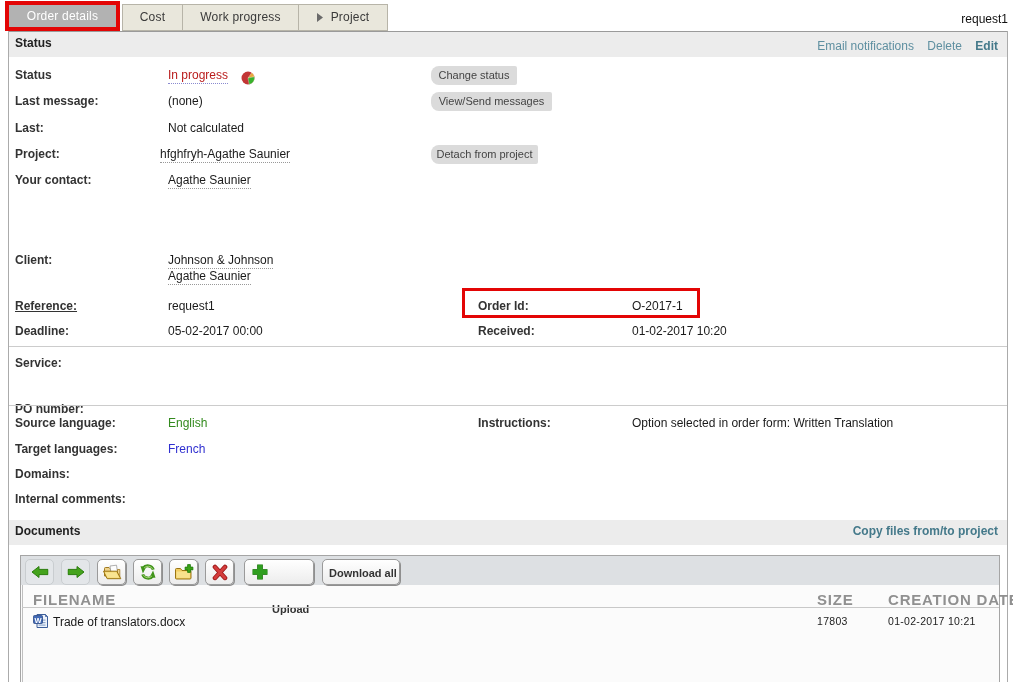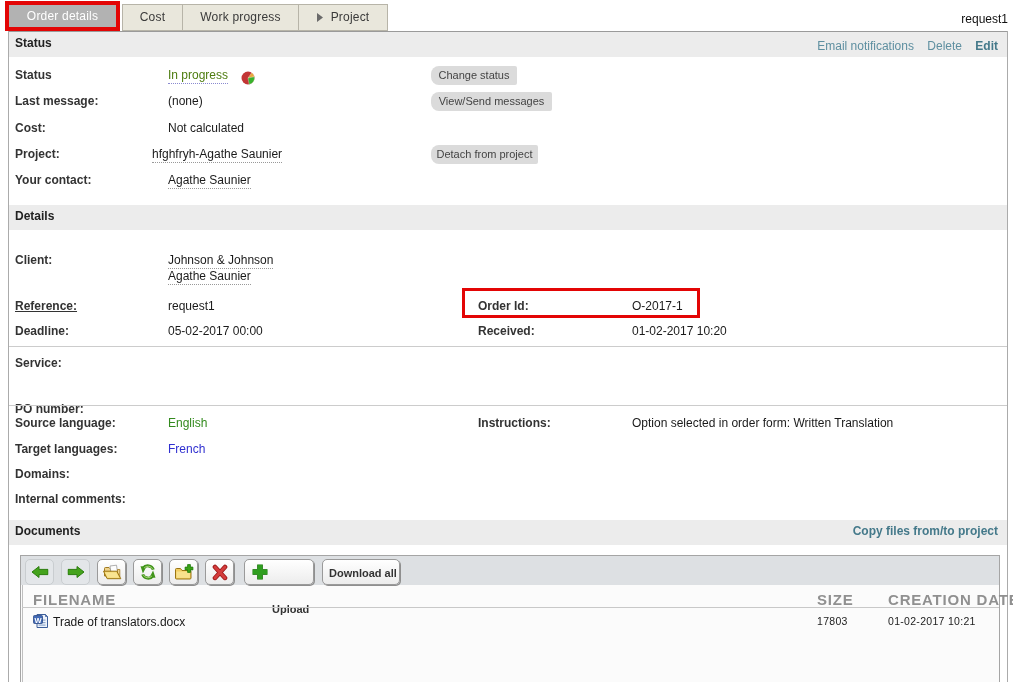--- a/index.html
+++ b/index.html
@@ -39,45 +39,42 @@
 <div class="abs" style="left:8px;top:31px;width:1000px;height:1px;background:#9a9a9a;"></div>
 <div class="abs" style="left:8px;top:31px;width:1px;height:651px;background:#ababab;"></div>
 <div class="abs" style="left:1007px;top:31px;width:1px;height:651px;background:#ababab;"></div>
 
 <div class="bar" style="top:32px;">
       <span class="t">Status</span>
   <span style="position:absolute;right:9px;top:4px;"><span class="teal">Email notifications</span>&nbsp;&nbsp;&nbsp;<span class="teal">Delete</span>&nbsp;&nbsp;&nbsp;<span class="tealb">Edit</span></span>
 </div>
 
 <div class="abs label" style="left:15px;top:68px;">Status</div>
-<div class="abs" style="left:168px;top:68px;font-size:12px;color:#4d7c0f;"><span style="border-bottom:1px dotted #8a8ad0;padding-bottom:1px;">In progress</span></div>
+<div class="abs" style="left:168px;top:68px;font-size:12px;color:#b91c1c;"><span style="border-bottom:1px dotted #8a8ad0;padding-bottom:1px;">In progress</span></div>
 <svg class="abs" style="left:241px;top:71px;" width="14" height="14" viewBox="0 0 14 14">
   <circle cx="7" cy="7" r="6.5" fill="#c23535"></circle>
   <path d="M7,7 L10.73,1.68 A6.5 6.5 0 0 1 13.4,5.87 Z" fill="#e8a83c" stroke="#fff" stroke-width="0.3"></path>
   <path d="M7,7 L13.4,5.87 A6.5 6.5 0 0 1 8.13,13.4 Z" fill="#38b22c" stroke="#fff" stroke-width="0.3"></path>
 </svg>
 <div class="gbtn" style="left:431px;top:66px;width:86px;">Change status</div>
 
 <div class="abs label" style="left:15px;top:94px;">Last message:</div>
 <div class="abs val" style="left:168px;top:94px;">(none)</div>
 <div class="gbtn" style="left:431px;top:92px;width:121px;">View/Send messages</div>
 
-<div class="abs label" style="left:15px;top:121px;">Cost:</div>
+<div class="abs label" style="left:15px;top:121px;">Last:</div>
 <div class="abs val" style="left:168px;top:121px;">Not calculated</div>
 
 <div class="abs label" style="left:15px;top:147px;">Project:</div>
-<div class="abs val" style="left:152px;top:147px;"><span class="dot">hfghfryh-Agathe Saunier</span></div>
+<div class="abs val" style="left:160px;top:147px;"><span class="dot">hfghfryh-Agathe Saunier</span></div>
 <div class="gbtn" style="left:431px;top:145px;width:107px;">Detach from project</div>
 
 <div class="abs label" style="left:15px;top:173px;">Your contact:</div>
 <div class="abs val" style="left:168px;top:173px;"><span class="dot">Agathe Saunier</span></div>
 
-<div class="bar" style="top:205px;">
-      <span class="t">Details</span>
-    </div>
 
 <div class="abs label" style="left:15px;top:253px;">Client:</div>
 <div class="abs val" style="left:168px;top:253px;"><span class="dot">Johnson &amp; Johnson</span></div>
 <div class="abs val" style="left:168px;top:269px;"><span class="dot">Agathe Saunier</span></div>
 
 <div class="abs label" style="left:15px;top:299px;text-decoration:underline;">Reference:</div>
 <div class="abs val" style="left:168px;top:299px;">request1</div>
 <div class="abs label" style="left:478px;top:299px;">Order Id:</div>
 <div class="abs val" style="left:632px;top:299px;">O-2017-1</div>
 <div class="abs" style="left:462px;top:288px;width:238px;height:30px;border:3px solid #e30505;box-sizing:border-box;"></div>

